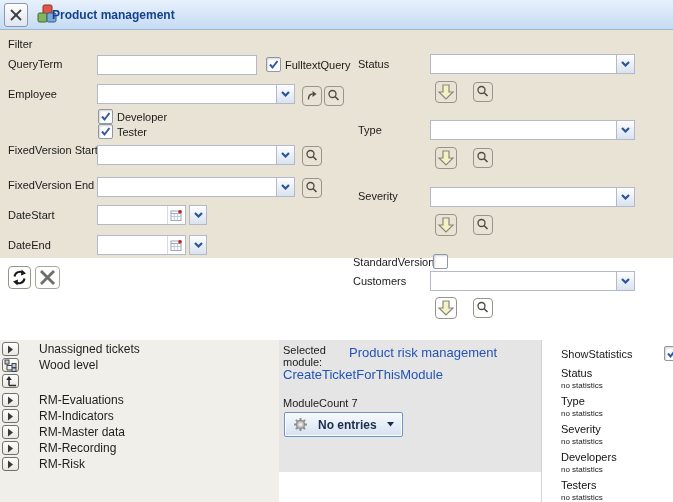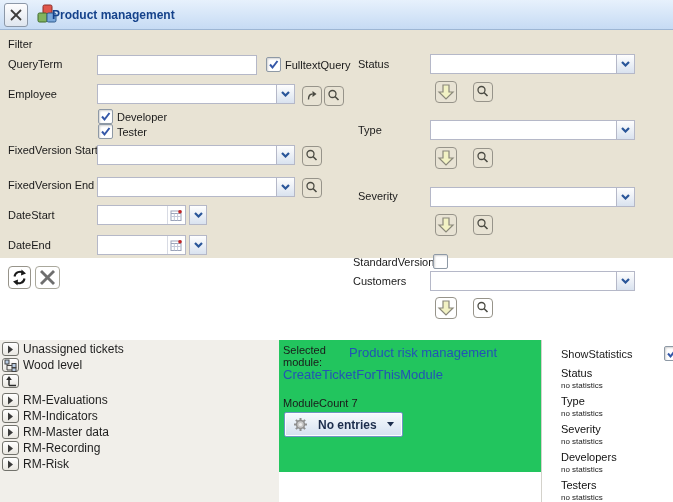--- a/index.html
+++ b/index.html
@@ -33,27 +33,27 @@
       box-shadow:inset 1px 1px 2px rgba(0,0,0,.18);display:flex;align-items:center;justify-content:center;cursor:pointer;}
   .datefield{position:absolute;height:20px;border:1px solid #b5b8c8;background:#fff;box-sizing:border-box;display:flex;}
   .datefield .dinput{flex:1;}
   .datefield .dcal{width:17px;display:flex;align-items:center;justify-content:center;border-left:1px solid #d8dbe4;cursor:pointer;}
   .trigbtn{position:absolute;width:18px;height:20px;border:1px solid #b5b8c8;box-sizing:border-box;
            background:linear-gradient(#fefefe,#d9e2ef);display:flex;align-items:center;justify-content:center;cursor:pointer;}
 
   
   .bottom{position:absolute;left:0;top:340px;width:673px;height:162px;background:#fff;}
   .tree-panel{position:absolute;left:0;top:0;width:279px;height:162px;background:#f1efea;}
-  .tree-row{height:16px;display:flex;align-items:center;cursor:pointer;}
+  .tree-row{height:16px;display:flex;align-items:center;cursor:pointer;gap:16px;}
   .tree-row.gap{margin-top:3px;}
   .tree-btn{width:17px;height:14px;margin:0 4px 0 2px;border:1px solid #72726c;border-radius:3px;
             background:linear-gradient(#fff,#e9e7e1);display:flex;align-items:center;justify-content:center;box-sizing:border-box;}
   .tree-label{font-size:12px;color:#1e1e1e;}
 
-  .detail-panel{position:absolute;left:279px;top:0;width:262px;height:132px;background:#22c55e;}
+  .detail-panel{position:absolute;left:279px;top:0;width:262px;height:132px;background:#e5e5e5;}
   .sel-label{position:absolute;left:4px;top:4px;width:62px;line-height:12px;}
   .module-link{position:absolute;left:70px;top:5px;font-size:13px;color:#2353b5;cursor:pointer;}
   .create-link{position:absolute;left:4px;top:27px;font-size:13px;color:#2353b5;cursor:pointer;}
   .module-count{position:absolute;left:4px;top:57px;}
   .entries-btn{position:absolute;left:5px;top:72px;height:23px;padding:0 8px;display:flex;gap:10px;
                align-items:center;border:1px solid #6f94c4;border-radius:2px;box-shadow:inset 0 0 0 1px #fdfdfd;
                background:linear-gradient(#f7fafd,#d5e1f0);font-weight:bold;font-size:12px;color:#1c2d4c;cursor:pointer;}
 
   .stats-panel{position:absolute;left:541px;top:0;width:132px;height:162px;background:#fff;
                border-left:1px solid #d4d2cb;box-sizing:border-box;padding-left:12px;}

